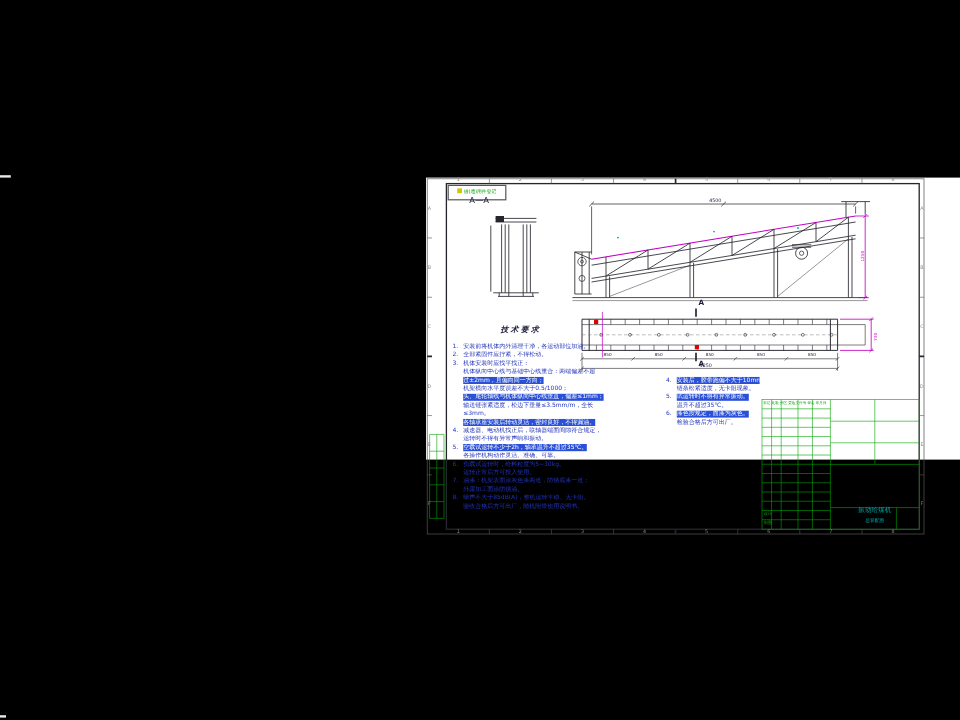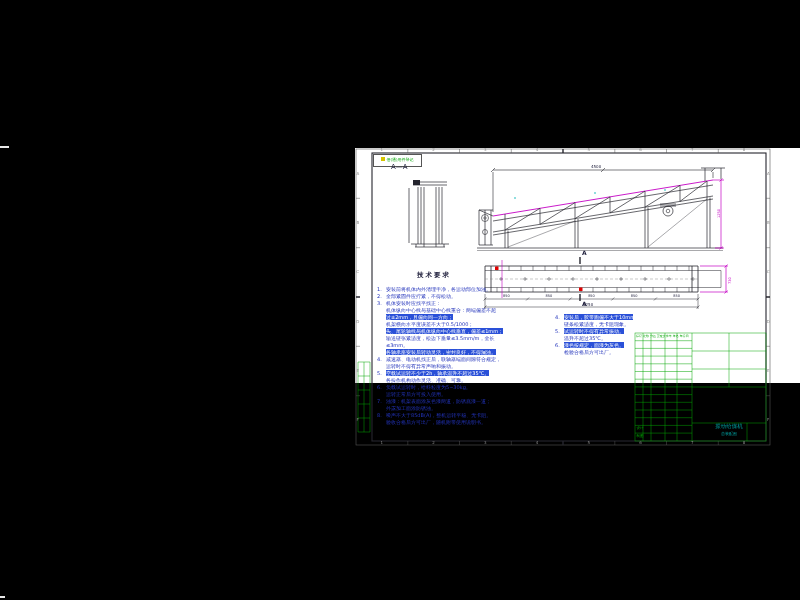--- a/index.html
+++ b/index.html
@@ -5,21 +5,21 @@
   html,body{margin:0;padding:0;background:#000;}
   #screen{position:relative;width:800px;height:600px;background:#000;overflow:hidden;
           font-family:"DejaVu Sans",sans-serif;}
   #sheet{position:absolute;left:355px;top:148px;width:416px;height:235px;background:#ffffff;padding-left:35px;}
   #sheet svg{position:absolute;left:0;top:0;}
   .artifact{position:absolute;background:#e8e8e8;}
   
   .zrow{position:absolute;display:flex;justify-content:space-around;color:#8a8a8a;font-size:4px;line-height:4px;}
   .zcol{position:absolute;display:flex;flex-direction:column;justify-content:space-around;align-items:center;color:#8a8a8a;font-size:4px;line-height:4px;}
   
-  #tech-title{position:absolute;left:62px;top:123px;font-size:6.5px;font-weight:bold;letter-spacing:2px;color:#1d1d3a;}
+  #tech-title{position:absolute;left:62px;top:123px;font-size:6.5px;font-weight:bold;letter-spacing:2px;color:#1d1d3a;font-style:italic;}
   .tcol{position:absolute;color:#2233bb;font-size:5px;line-height:7px;white-space:nowrap;}
   #tech-left{left:22px;top:138px;width:172px;}
   #tech-right{left:200px;top:166px;width:78px;}
   .tl{height:7px;overflow:hidden;}
   .tl .tn{display:inline-block;width:9px;}
   .tl.hl span:last-child{background:#2a50d8;color:#fff;}
   
   .dim{position:absolute;color:#1d1d3a;font-size:4px;line-height:4px;}
   .dimM{position:absolute;color:#c400c4;font-size:3.5px;line-height:3.5px;transform:rotate(-90deg);transform-origin:left top;}
   #plan-seg-dims{position:absolute;left:130px;top:145.5px;width:213px;height:4px;display:flex;color:#1d1d3a;font-size:3.5px;line-height:4px;}

